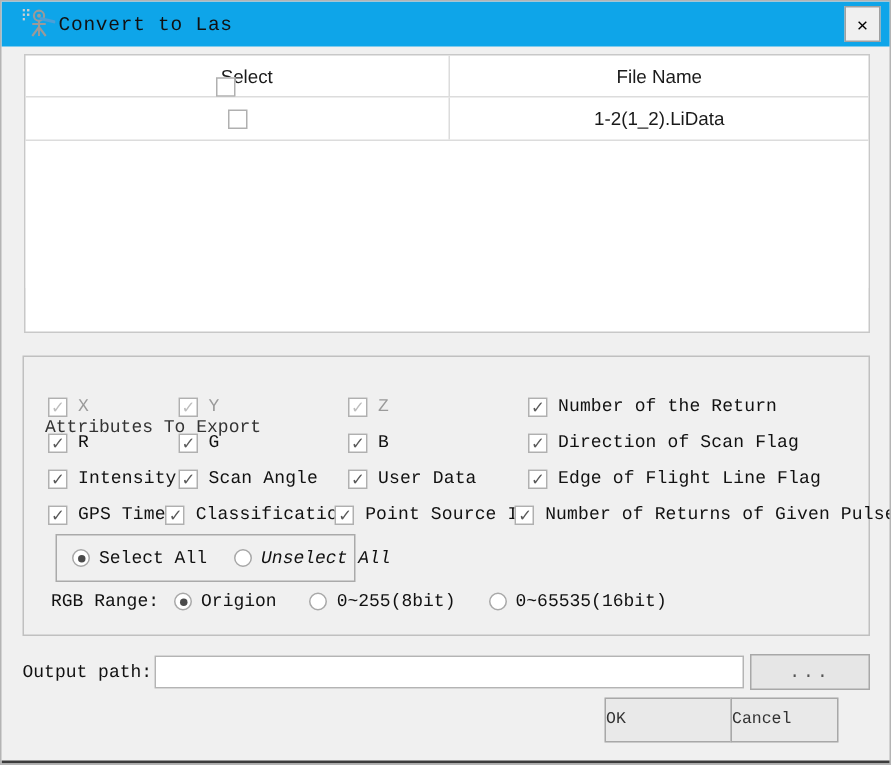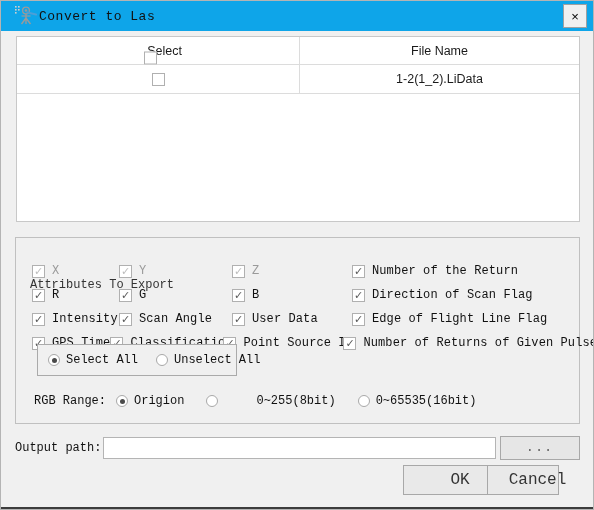--- a/index.html
+++ b/index.html
@@ -126,21 +126,21 @@
   .chk .tick {
     position: absolute; left: 1px; top: -1px;
     font-size: 11px; line-height: 13px;
     font-family: "DejaVu Sans", sans-serif;
     color: #5a5a5a;
   }
   .chk.dim .tick { color: #bdbdbd; }
 
   
   #selall-box {
-    position: absolute; left: 21px; top: 106px;
+    position: absolute; left: 21px; top: 118px;
     width: 200px; height: 32px;
     border: 1px solid #aaaaaa;
     background: #f0f0f0;
     display: flex; align-items: center;
   }
   .radio-item {
     display: flex; align-items: center;
     white-space: nowrap;
     font-family: "Liberation Mono", "DejaVu Sans Mono", monospace;
     font-size: 12px;
@@ -208,25 +208,24 @@
 
   
   #btn-row {
     position: absolute; left: 402px; top: 464px;
     display: flex;
   }
   .dlg-btn {
     width: 85px; height: 30px;
     background: #e9e9e9;
     border: 1px solid #a8a8a8;
-    display: flex; align-items: center; justify-content: center;
-    font-family: "Liberation Mono", "DejaVu Sans Mono", monospace;
-    font-size: 16px; color: #333;
+    display: flex; align-items: center; justify-content: flex-start;
+    font-family: "Liberation Mono", "DejaVu Sans Mono", monospace;
+    font-size: 11px; color: #333;
     cursor: pointer;
-    padding-left: 29px;
   }
   #cancel-button { width: 72px; margin-left: -1px; }
 
   
   #bottom-edge {
     position: absolute; left: 0; bottom: 0; width: 594px; height: 2px;
     background: #3c3c3c;
   }
 </style>
 </head>
@@ -391,33 +390,33 @@
       </div>
     </div>
 
   </div>
 
   <div id="selall-box">
     <div class="radio-item" style="margin-left:10px;">
       <span class="radio on"></span>
       <span class="radio-label">Select All</span>
     </div>
-    <div class="radio-item" style="margin-left:18px;">
+    <div class="radio-item" style="margin-left:18px;font-style:italic;">
       <span class="radio"></span>
       <span class="radio-label">Unselect All</span>
     </div>
   </div>
 
   <div id="rgb-row">
     <span id="rgb-label">RGB Range:</span>
     <div class="radio-item">
       <span class="radio on"></span>
       <span class="radio-label">Origion</span>
     </div>
-    <div class="radio-item" style="margin-left:22px;gap:32px;">
+    <div class="radio-item" style="margin-left:22px;">
       <span class="radio"></span>
       <span class="radio-label">0~255(8bit)</span>
     </div>
     <div class="radio-item" style="margin-left:22px;">
       <span class="radio"></span>
       <span class="radio-label">0~65535(16bit)</span>
     </div>
   </div>
 </div>
 

